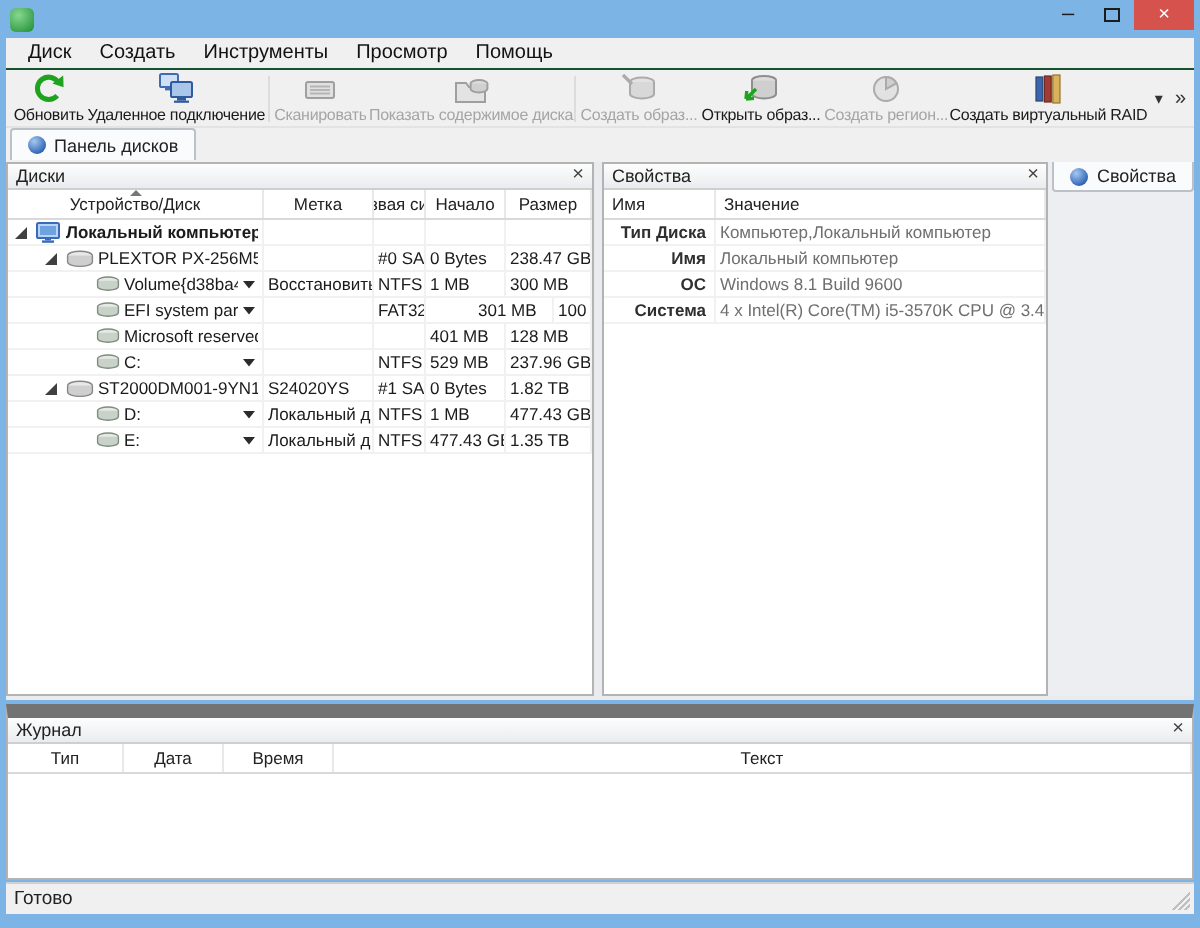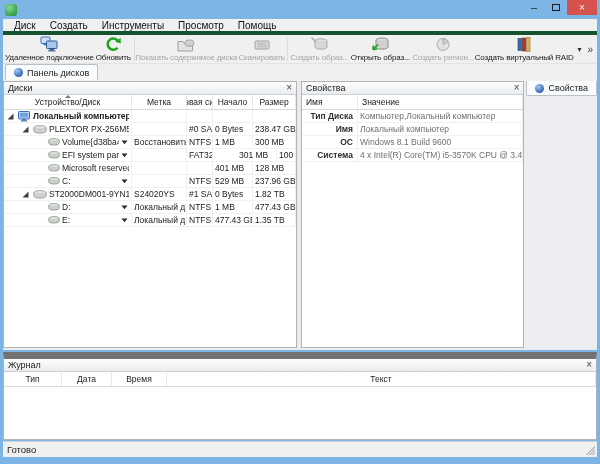--- a/index.html
+++ b/index.html
@@ -7,21 +7,21 @@
   .window{width:600px;height:464px;background:var(--titlebar,#7cb5e5);display:flex;flex-direction:column;padding:0 3px 7px;}
   
   .titlebar{flex:0 0 19px;display:flex;align-items:center;position:relative;}
   .appicon{width:12px;height:12px;border-radius:3px;margin-left:2px;background:radial-gradient(circle at 35% 30%,#86d88f,#1d8c33);z-index:1;flex:0 0 auto;}
   .title{position:absolute;left:0;right:0;text-align:center;font-size:11px;color:#1c1c1c;}
   .winbtns{margin-left:auto;display:flex;height:15px;align-self:flex-start;z-index:1;}
   .winbtn{width:22px;height:15px;display:flex;align-items:center;justify-content:center;font-size:11px;line-height:13px;color:#1c1c1c;background:transparent;border:none;}
   .winbtn.close{width:30px;background:var(--close-button,#d6524c);color:#fff;font-size:10px;}
   .maxglyph{width:8px;height:7px;border:1px solid #1c1c1c;display:inline-block;}
   
-  .menubar{flex:0 0 16px;background:var(--chrome-bg,#f0f0f0);display:flex;align-items:center;padding-left:4px;font-size:10px;color:#111;border-bottom:4px solid #14532d;}
+  .menubar{flex:0 0 16px;background:var(--chrome-bg,#f0f0f0);display:flex;align-items:center;padding-left:4px;font-size:10px;color:#111;border-bottom:1px solid #14532d;}
   .menu-item{padding:0 7px;white-space:nowrap;}
   .toolbar{flex:0 0 29px;background:var(--chrome-bg,#f0f0f0);display:flex;align-items:center;padding:0 2px;border-bottom:1px solid #e3e3e3;overflow:hidden;}
   .tb{display:flex;flex-direction:column;align-items:center;justify-content:center;padding:1px 3px 0;height:29px;font-size:8px;color:#1a1a1a;min-width:0;flex-shrink:1;}
   .tb-icon{height:15px;display:flex;align-items:flex-end;justify-content:center;}
   .tb-label{white-space:nowrap;line-height:11px;letter-spacing:-0.15px;overflow:hidden;}
   .tb.disabled{color:#a5a5a5;}
   .tb-sep{width:1px;height:23px;background:#dcdcdc;margin:0 1px;flex:0 0 1px;}
   .tb-overflow{margin-left:auto;display:flex;align-items:center;gap:6px;padding:0 2px 0 4px;font-size:10px;color:#333;flex:0 0 auto;}
   .tb-dd{font-size:8px;}
   
@@ -77,58 +77,58 @@
   <div class="menubar">
       <div class="menu-item">Диск</div>
       <div class="menu-item">Создать</div>
       <div class="menu-item">Инструменты</div>
       <div class="menu-item">Просмотр</div>
       <div class="menu-item">Помощь</div>
     </div>
   <div class="toolbar">
       <div class="tb">
         <span class="tb-icon">
+          <svg width="16" height="15" viewBox="0 0 16 15">
+            <path d="M12.6 10.8 A5.6 5.6 0 1 1 13.3 4.6" fill="none" stroke="#1fa31f" stroke-width="2.5"></path>
+            <polygon points="15.6,0.8 15.8,6.6 10.2,4.8" fill="#1fa31f"></polygon>
+          </svg>
+        </span>
+        <span class="tb-label">Обновить</span>
+      </div>
+      <div class="tb">
+        <span class="tb-icon">
           <svg width="18" height="16" viewBox="0 0 18 16">
             <rect x="1" y="1" width="9" height="6.5" rx="0.8" fill="#cfe0f5" stroke="#3f6db5"></rect>
             <rect x="3.5" y="8" width="4" height="1.2" fill="#3f6db5"></rect>
             <rect x="6.5" y="5" width="10.5" height="7.5" rx="0.8" fill="#a9c6ea" stroke="#2f5b9e"></rect>
             <rect x="9.5" y="13" width="4.5" height="1.3" fill="#2f5b9e"></rect>
             <rect x="8" y="14.3" width="7.5" height="1.1" fill="#2f5b9e"></rect>
           </svg>
         </span>
         <span class="tb-label">Удаленное подключение</span>
       </div>
-      <div class="tb">
-        <span class="tb-icon">
-          <svg width="16" height="15" viewBox="0 0 16 15">
-            <path d="M12.6 10.8 A5.6 5.6 0 1 1 13.3 4.6" fill="none" stroke="#1fa31f" stroke-width="2.5"></path>
-            <polygon points="15.6,0.8 15.8,6.6 10.2,4.8" fill="#1fa31f"></polygon>
-          </svg>
-        </span>
-        <span class="tb-label">Обновить</span>
-      </div>
       <div class="tb-sep"></div>
+      <div class="tb disabled">
+        <span class="tb-icon">
+          <svg width="18" height="14" viewBox="0 0 18 14">
+            <rect x="2" y="3" width="14" height="8" rx="1" fill="#e0e0e0" stroke="#9f9f9f"></rect>
+            <path d="M4 5.2 h10 M4 7 h10 M4 8.8 h10" stroke="#b5b5b5" fill="none"></path>
+          </svg>
+        </span>
+        <span class="tb-label">Сканировать</span>
+      </div>
       <div class="tb disabled">
         <span class="tb-icon">
           <svg width="18" height="14" viewBox="0 0 18 14">
             <path d="M1 3.5 h5 l1.5 2 h8 v7.5 h-14.5 z" fill="#e3e3e3" stroke="#9f9f9f"></path>
             <ellipse cx="12.5" cy="3.8" rx="4.2" ry="1.8" fill="#dddddd" stroke="#9f9f9f"></ellipse>
             <path d="M8.3 3.8 v2.6 a4.2 1.8 0 0 0 8.4 0 v-2.6" fill="#d0d0d0" stroke="#9f9f9f"></path>
           </svg>
         </span>
         <span class="tb-label">Показать содержимое диска</span>
-      </div>
-      <div class="tb disabled">
-        <span class="tb-icon">
-          <svg width="18" height="14" viewBox="0 0 18 14">
-            <rect x="2" y="3" width="14" height="8" rx="1" fill="#e0e0e0" stroke="#9f9f9f"></rect>
-            <path d="M4 5.2 h10 M4 7 h10 M4 8.8 h10" stroke="#b5b5b5" fill="none"></path>
-          </svg>
-        </span>
-        <span class="tb-label">Сканировать</span>
       </div>
       <div class="tb-sep"></div>
       <div class="tb disabled">
         <span class="tb-icon">
           <svg width="18" height="16" viewBox="0 0 18 16">
             <ellipse cx="11" cy="5" rx="6" ry="2.2" fill="#e2e2e2" stroke="#ababab"></ellipse>
             <path d="M5 5 v6 a6 2.2 0 0 0 12 0 v-6" fill="#d8d8d8" stroke="#ababab"></path>
             <path d="M1.5 1.5 l4.5 4.5" stroke="#ababab" stroke-width="1.6"></path>
           </svg>
         </span>

